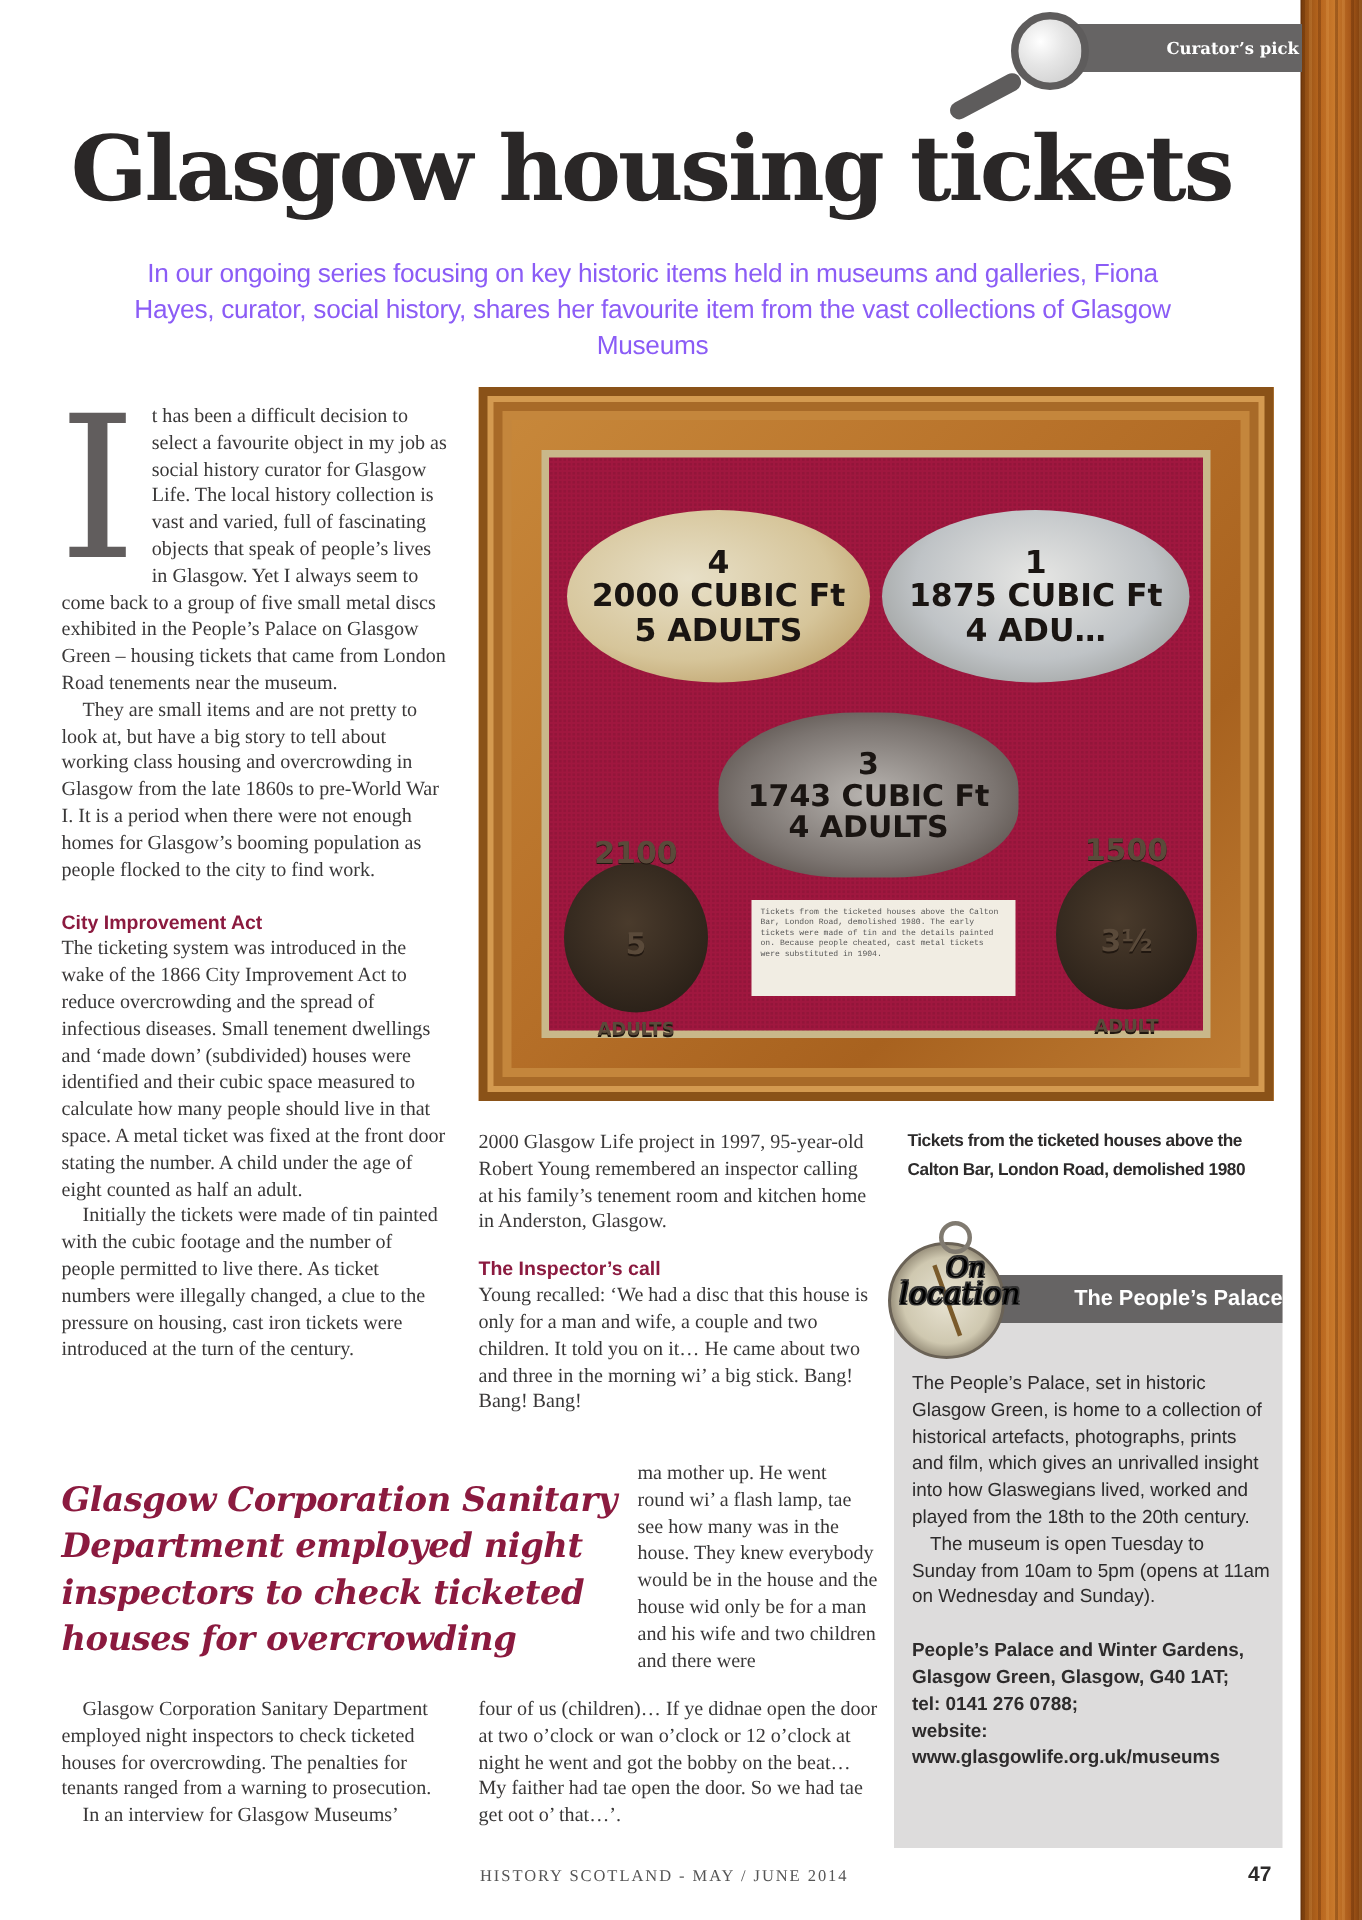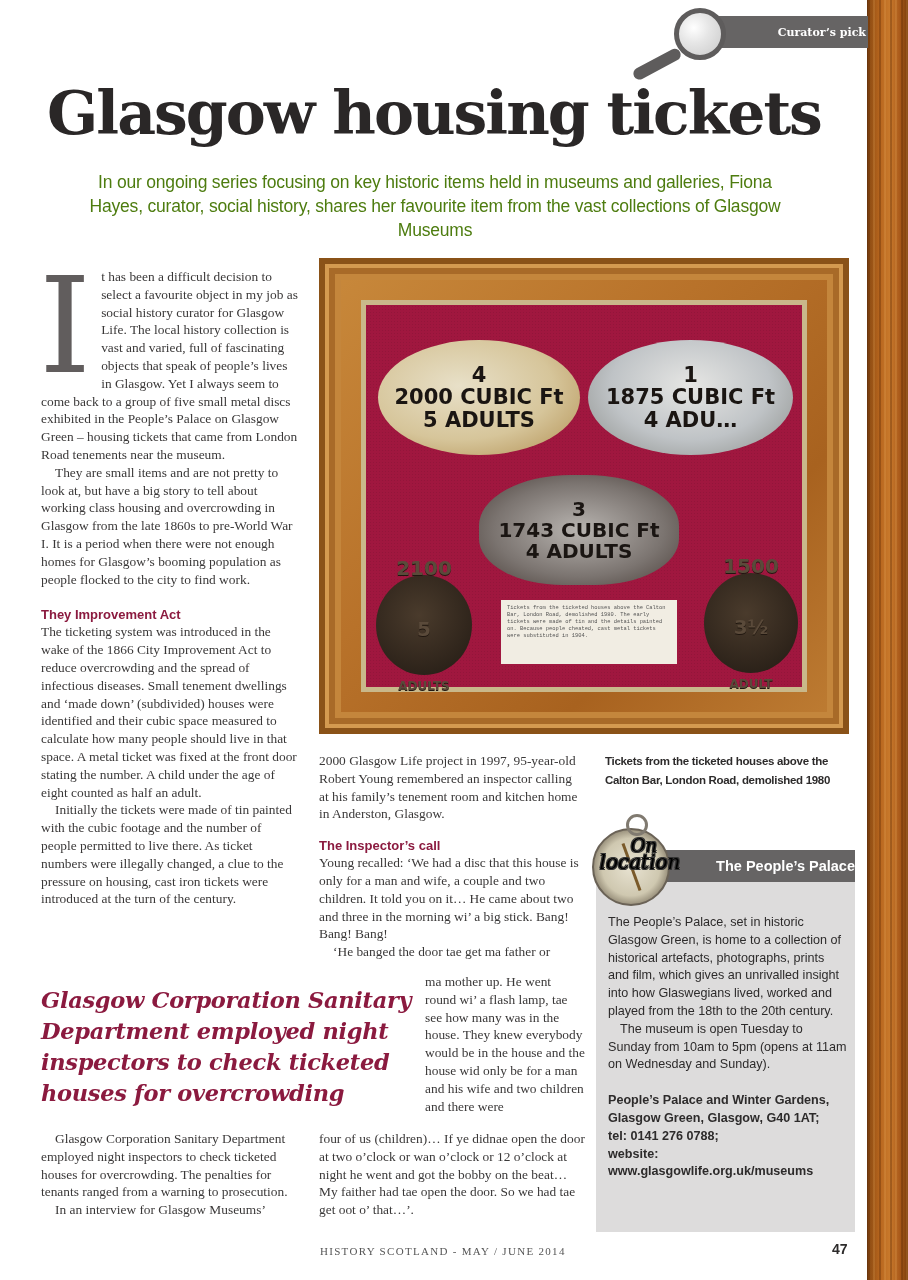--- a/index.html
+++ b/index.html
@@ -34,21 +34,21 @@
       background: #5e5c5c; transform: rotate(-28deg); transform-origin: right center;
     }
 
     .title {
       position: absolute; top: 80px; left: 0; width: 868px; text-align: center;
       font-family: "DejaVu Serif", serif; font-weight: bold; font-size: 60px;
       letter-spacing: -2px; color: #2a2727; margin: 0; line-height: 1.1;
     }
     .standfirst {
       position: absolute; top: 170px; left: 80px; width: 710px; text-align: center;
-      font-family: "Liberation Sans", sans-serif; font-size: 17.5px; line-height: 24px; color: #4d7c0f;
+      font-family: "Liberation Sans", sans-serif; font-size: 17.5px; line-height: 24px; color: #8b5cf6;
       letter-spacing: -0.2px;
     }
 
     .body-text {
       font-family: "Liberation Serif", serif; font-size: 13.4px; line-height: 17.8px; color: #3a3838;
     }
     .body-text p { margin: 0; }
     .body-text p.indent { text-indent: 14px; }
 
     .col-left { position: absolute; left: 41px; top: 268px; width: 257px; }
@@ -170,21 +170,21 @@
   <div class="magnifier-lens"></div>
 </div>
 
 <h1 class="title">Glasgow housing tickets</h1>
 <div class="standfirst">In our ongoing series focusing on key historic items held in museums and galleries, Fiona Hayes, curator, social history, shares her favourite item from the vast collections of Glasgow Museums</div>
 
 <div class="col-left body-text">
   <span class="dropcap">I</span>
   <p>t has been a difficult decision to select a favourite object in my job as social history curator for Glasgow Life. The local history collection is vast and varied, full of fascinating objects that speak of people’s lives in Glasgow. Yet I always seem to come back to a group of five small metal discs exhibited in the People’s Palace on Glasgow Green – housing tickets that came from London Road tenements near the museum.</p>
   <p class="indent">They are small items and are not pretty to look at, but have a big story to tell about working class housing and overcrowding in Glasgow from the late 1860s to pre-World War I. It is a period when there were not enough homes for Glasgow’s booming population as people flocked to the city to find work.</p>
-  <h3 class="subhead">They Improvement Act</h3>
+  <h3 class="subhead">City Improvement Act</h3>
   <p>The ticketing system was introduced in the wake of the 1866 City Improvement Act to reduce overcrowding and the spread of infectious diseases. Small tenement dwellings and ‘made down’ (subdivided) houses were identified and their cubic space measured to calculate how many people should live in that space. A metal ticket was fixed at the front door stating the number. A child under the age of eight counted as half an adult.</p>
   <p class="indent">Initially the tickets were made of tin painted with the cubic footage and the number of people permitted to live there. As ticket numbers were illegally changed, a clue to the pressure on housing, cast iron tickets were introduced at the turn of the century.</p>
 </div>
 
 <div class="photo">
   <div class="gilt">
     <div class="velvet">
       <div class="ticket oval t1">
         <span>4</span>
         <span>2000 CUBIC Ft</span>
@@ -214,21 +214,20 @@
     </div>
   </div>
 </div>
 
 <div class="caption">Tickets from the ticketed houses above the Calton Bar, London Road, demolished 1980</div>
 
 <div class="col-mid body-text">
   <p>2000 Glasgow Life project in 1997, 95-year-old Robert Young remembered an inspector calling at his family’s tenement room and kitchen home in Anderston, Glasgow.</p>
   <h3 class="subhead">The Inspector’s call</h3>
   <p>Young recalled: ‘We had a disc that this house is only for a man and wife, a couple and two children. It told you on it… He came about two and three in the morning wi’ a big stick. Bang! Bang! Bang!</p>
-  <p class="indent">‘He banged the door tae get ma father or</p>
 </div>
 
 <div class="pullquote">Glasgow Corporation Sanitary Department employed night inspectors to check ticketed houses for overcrowding</div>
 
 <div class="mid-wrap body-text">
   <p>ma mother up. He went round wi’ a flash lamp, tae see how many was in the house. They knew everybody would be in the house and the house wid only be for a man and his wife and two children and there were</p>
 </div>
 
 <div class="col-bottom-left body-text">
   <p class="indent">Glasgow Corporation Sanitary Department employed night inspectors to check ticketed houses for overcrowding. The penalties for tenants ranged from a warning to prosecution.</p>

